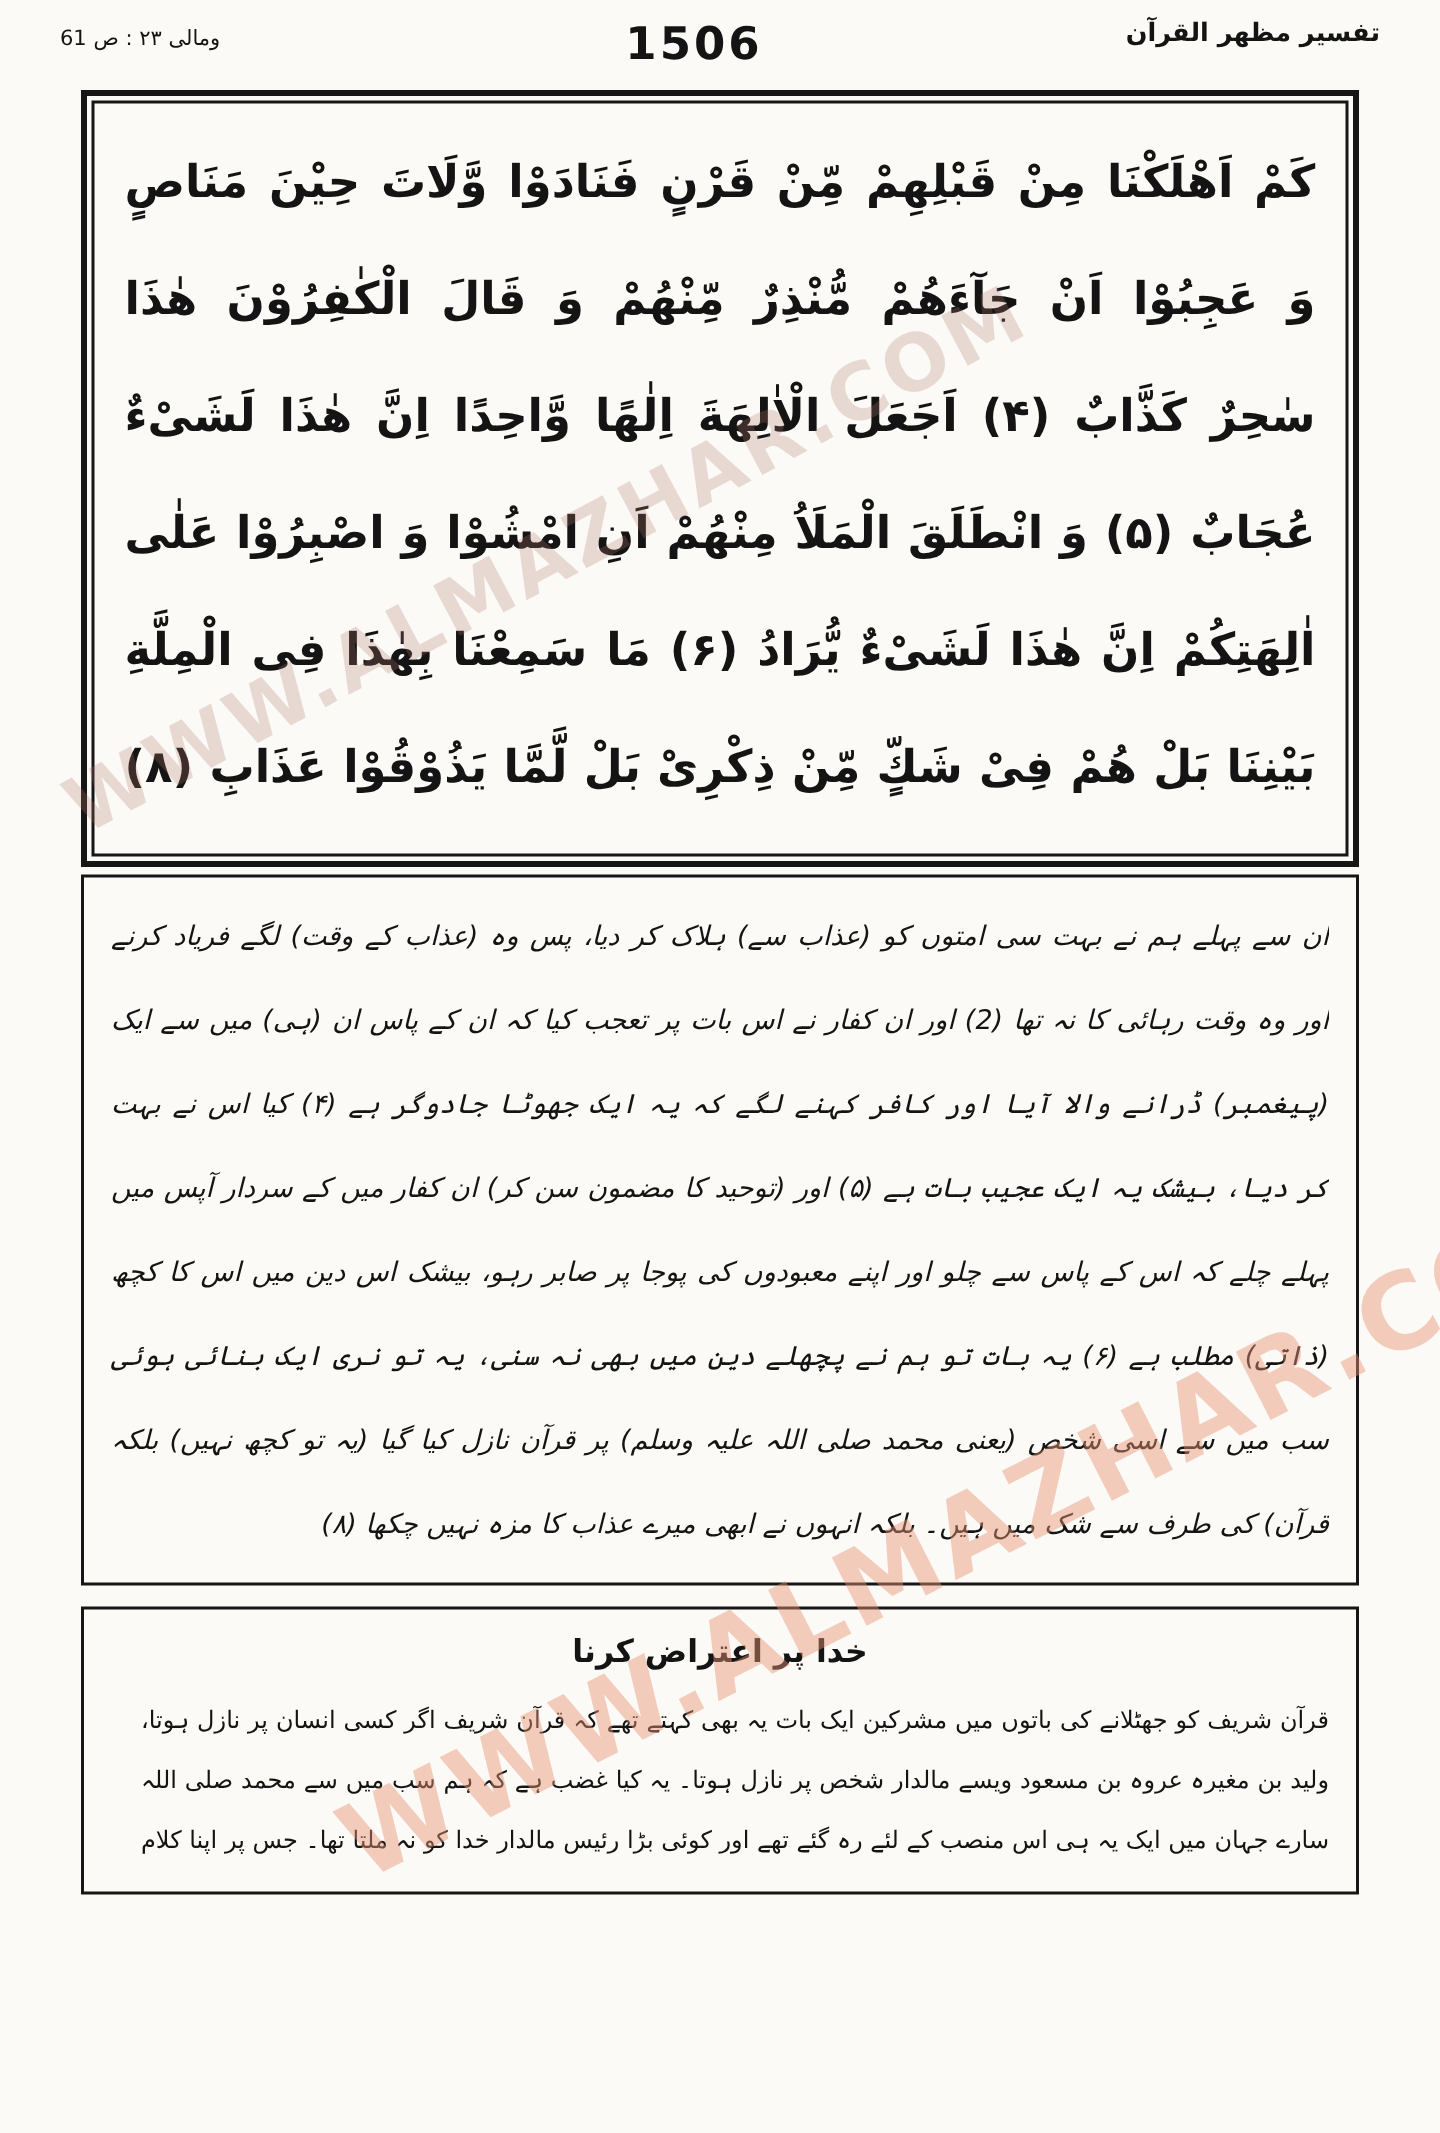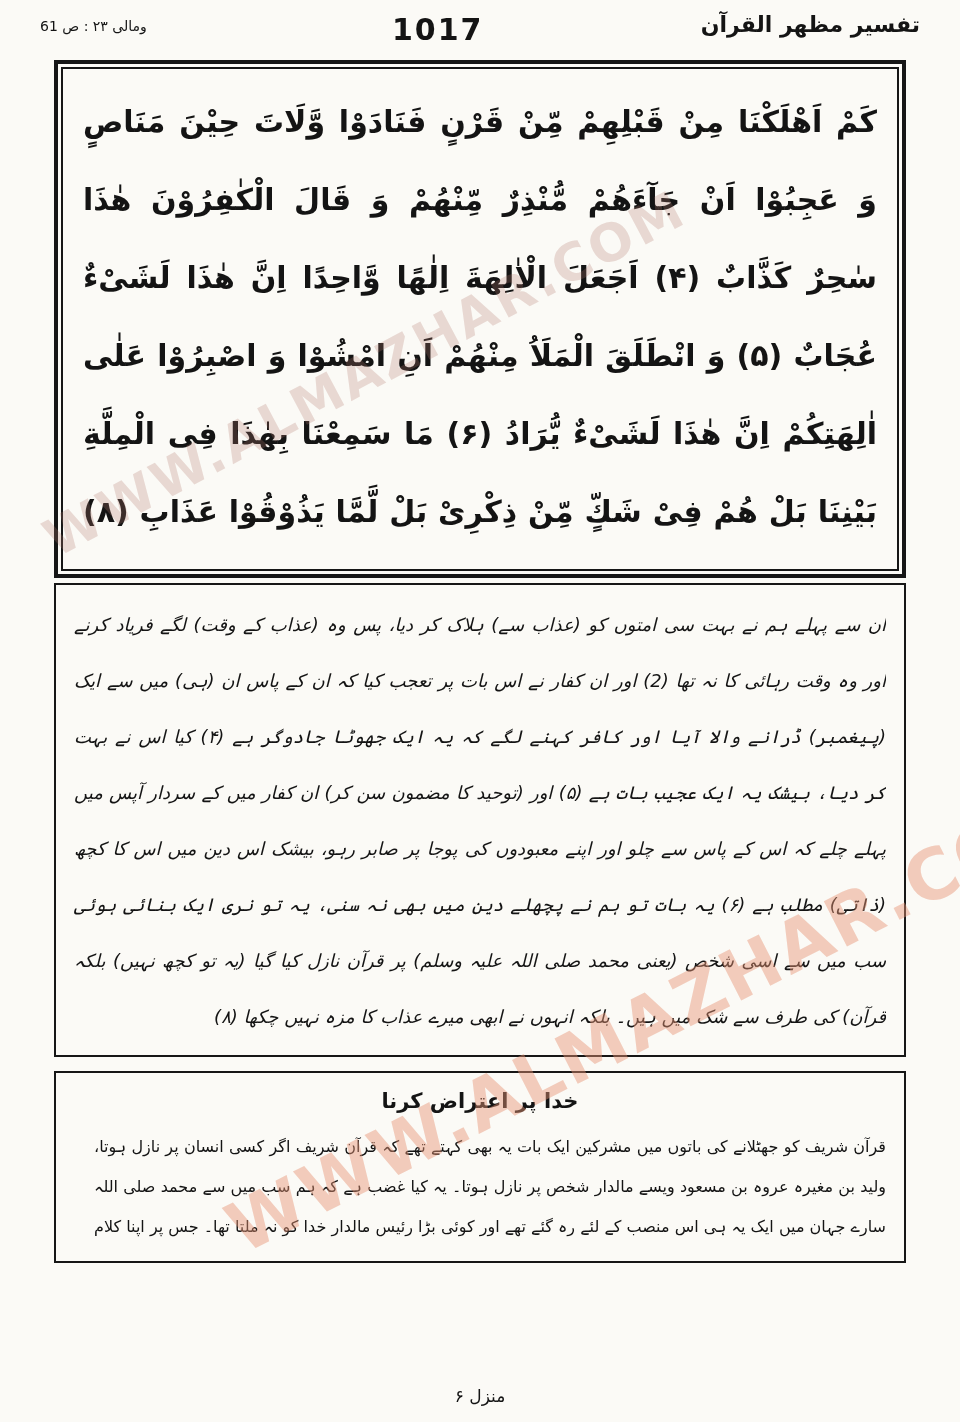--- a/index.html
+++ b/index.html
@@ -15,21 +15,21 @@
   }
   
   .header {
     direction: rtl;
     display: flex;
     justify-content: space-between;
     align-items: flex-start;
     padding: 12px 40px 4px 40px;
     height: 58px;
   }
-  .book-title { font-size: 22px; font-weight: bold; }
+  .book-title { font-size: 17px; font-weight: bold; }
   .page-number { font-size: 30px; font-weight: bold; letter-spacing: 2px; transform: translateX(14px); }
   .para-ref { font-size: 14px; padding-top: 6px; }
   
   .quran-frame {
     margin: 2px 54px 0 54px;
     border: 4px solid #161616;
     padding: 3px;
     background: #fbfaf6;
   }
   .quran-inner {
@@ -117,21 +117,21 @@
     transform: rotate(-27deg);
   }
 </style>
 </head>
 <body>
 
 <div class="page">
 
   <div class="header">
     <div class="book-title">تفسير مظهر القرآن</div>
-    <div class="page-number">1017</div>
+    <div class="page-number">1506</div>
     <div class="para-ref">ومالی ۲۳ : ص 61</div>
   </div>
 
   <div class="quran-frame">
     <div class="quran-inner">
       <div class="quran-line">كَمْ اَهْلَكْنَا مِنْ قَبْلِهِمْ مِّنْ قَرْنٍ فَنَادَوْا وَّلَاتَ حِيْنَ مَنَاصٍ (۳)</div>
       <div class="quran-line">وَ عَجِبُوْا اَنْ جَآءَهُمْ مُّنْذِرٌ مِّنْهُمْ وَ قَالَ الْكٰفِرُوْنَ هٰذَا</div>
       <div class="quran-line">سٰحِرٌ كَذَّابٌ (۴) اَجَعَلَ الْاٰلِهَةَ اِلٰهًا وَّاحِدًا اِنَّ هٰذَا لَشَىْءٌ</div>
       <div class="quran-line">عُجَابٌ (۵) وَ انْطَلَقَ الْمَلَاُ مِنْهُمْ اَنِ امْشُوْا وَ اصْبِرُوْا عَلٰى</div>
       <div class="quran-line">اٰلِهَتِكُمْ اِنَّ هٰذَا لَشَىْءٌ يُّرَادُ (۶) مَا سَمِعْنَا بِهٰذَا فِى الْمِلَّةِ</div>
@@ -150,18 +150,17 @@
     <div class="trans-line last-line">قرآن) کی طرف سے شک میں ہیں۔ بلکہ انہوں نے ابھی میرے عذاب کا مزہ نہیں چکھا (۸)</div>
   </div>
 
   <div class="comm-frame">
     <div class="section-heading">خدا پر اعتراض کرنا</div>
     <div class="comm-line">قرآن شریف کو جھٹلانے کی باتوں میں مشرکین ایک بات یہ بھی کہتے تھے کہ قرآن شریف اگر کسی انسان پر نازل ہوتا، تو</div>
     <div class="comm-line">ولید بن مغیرہ عروہ بن مسعود ویسے مالدار شخص پر نازل ہوتا۔ یہ کیا غضب ہے کہ ہم سب میں سے محمد صلی اللہ علیہ وسلم ہی کا انتخاب ہوا۔ کیا</div>
     <div class="comm-line last-line">سارے جہان میں ایک یہ ہی اس منصب کے لئے رہ گئے تھے اور کوئی بڑا رئیس مالدار خدا کو نہ ملتا تھا۔ جس پر اپنا کلام نازل</div>
   </div>
 
-  <div class="footer">منزل ۶</div>
 
   <div class="wm wm-top">WWW.ALMAZHAR.COM</div>
   <div class="wm wm-bottom">WWW.ALMAZHAR.COM</div>
 
 </div>
 
 </body></html>

